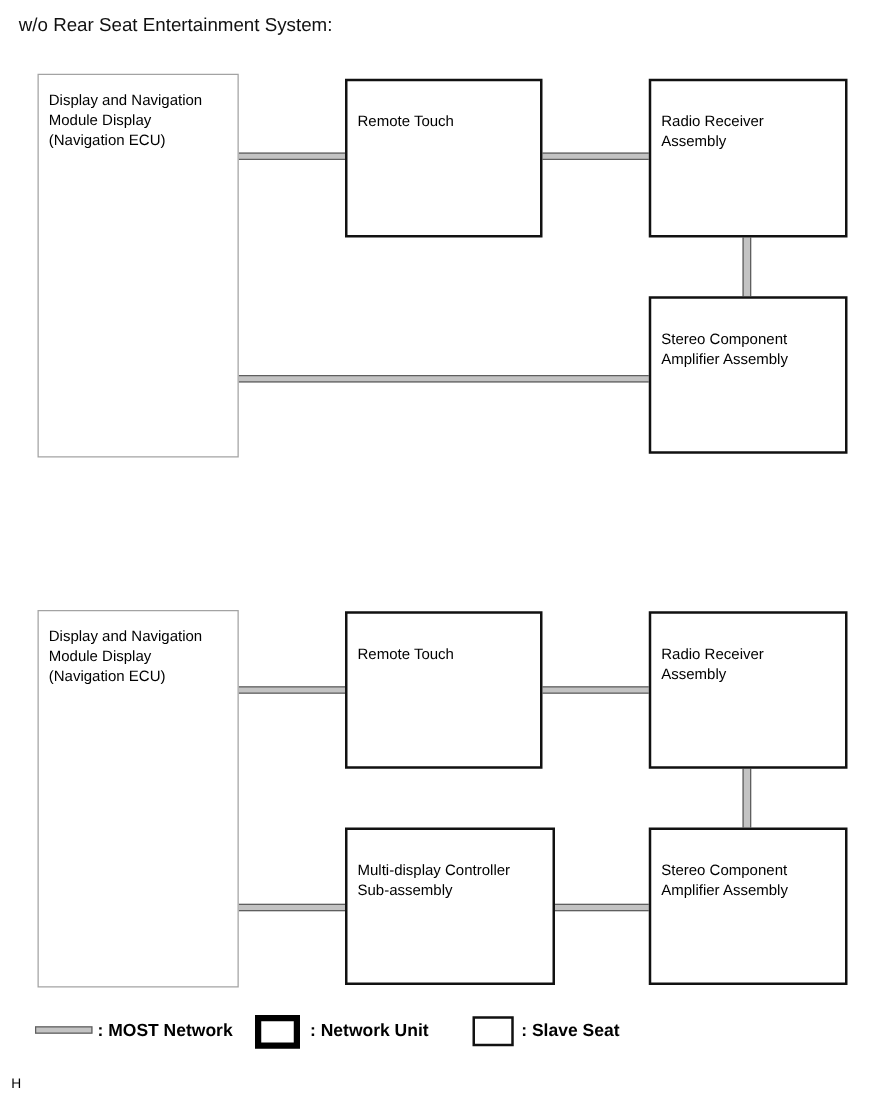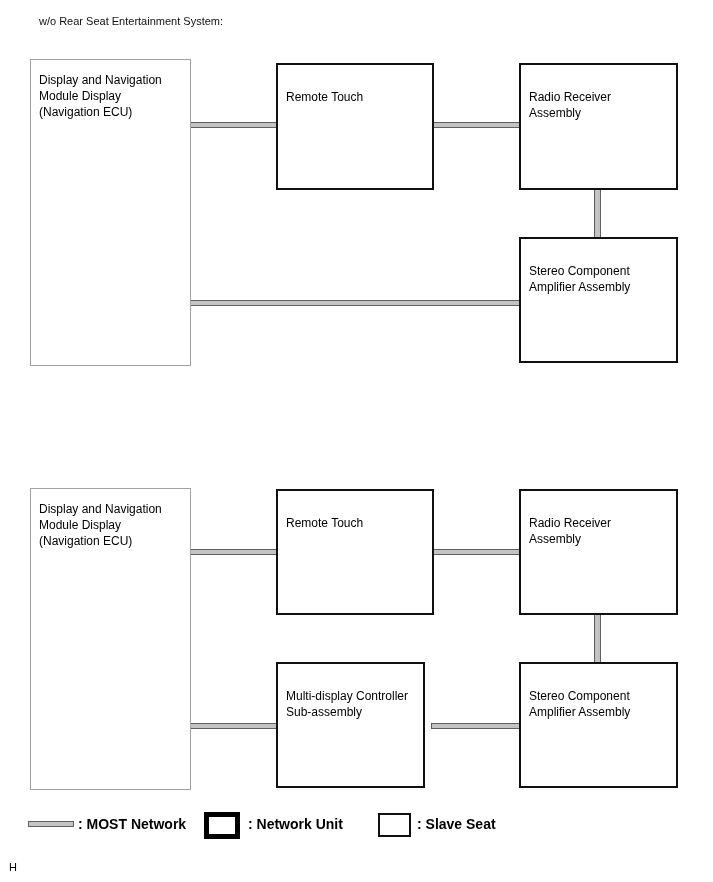--- a/index.html
+++ b/index.html
@@ -7,25 +7,24 @@
     position: relative;
     width: 713px;
     height: 882px;
     background: #ffffff;
     font-family: "Liberation Sans", sans-serif;
     color: #000000;
     overflow: hidden;
   }
   .diagram-title {
     position: absolute;
-    font-size: 11px;
+    font-size: 15px;
     line-height: 18px;
     color: #111111;
     white-space: nowrap;
-    margin-left: 24px;
   }
   .conn {
     position: absolute;
     background: #c3c3c3;
     border: 1px solid #5f5f5f;
     box-sizing: border-box;
     z-index: 1;
   }
   .node {
     position: absolute;
@@ -90,21 +89,21 @@
   <div class="conn" style="left:594px; top:613px; width:7px; height:51px;"></div>
   <div class="conn" style="left:188px; top:723px; width:91px; height:6px;"></div>
   <div class="conn" style="left:431px; top:723px; width:91px; height:6px;"></div>
 
   <div class="node master" style="left:30px; top:488px; width:161px; height:302px;">Display and Navigation
 Module Display
 (Navigation ECU)</div>
   <div class="node" style="left:276px; top:489px; width:158px; height:126px;">Remote Touch</div>
   <div class="node" style="left:519px; top:489px; width:159px; height:126px;">Radio Receiver
 Assembly</div>
-  <div class="node" style="left:276px; top:662px; width:149px; height:126px;">Multi-display Controller
+  <div class="node" style="left:276px; top:662px; width:168px; height:126px;">Multi-display Controller
 Sub-assembly</div>
   <div class="node" style="left:519px; top:662px; width:159px; height:126px;">Stereo Component
 Amplifier Assembly</div>
 
   <div class="conn" style="left:28px; top:821px; width:46px; height:6px;"></div>
   <div class="legend-label" style="left:78px; top:816px;">: MOST Network</div>
 
   <div class="legend-swatch master" style="left:204px; top:812px; width:36px; height:27px;"></div>
   <div class="legend-label" style="left:248px; top:816px;">: Network Unit</div>
 

